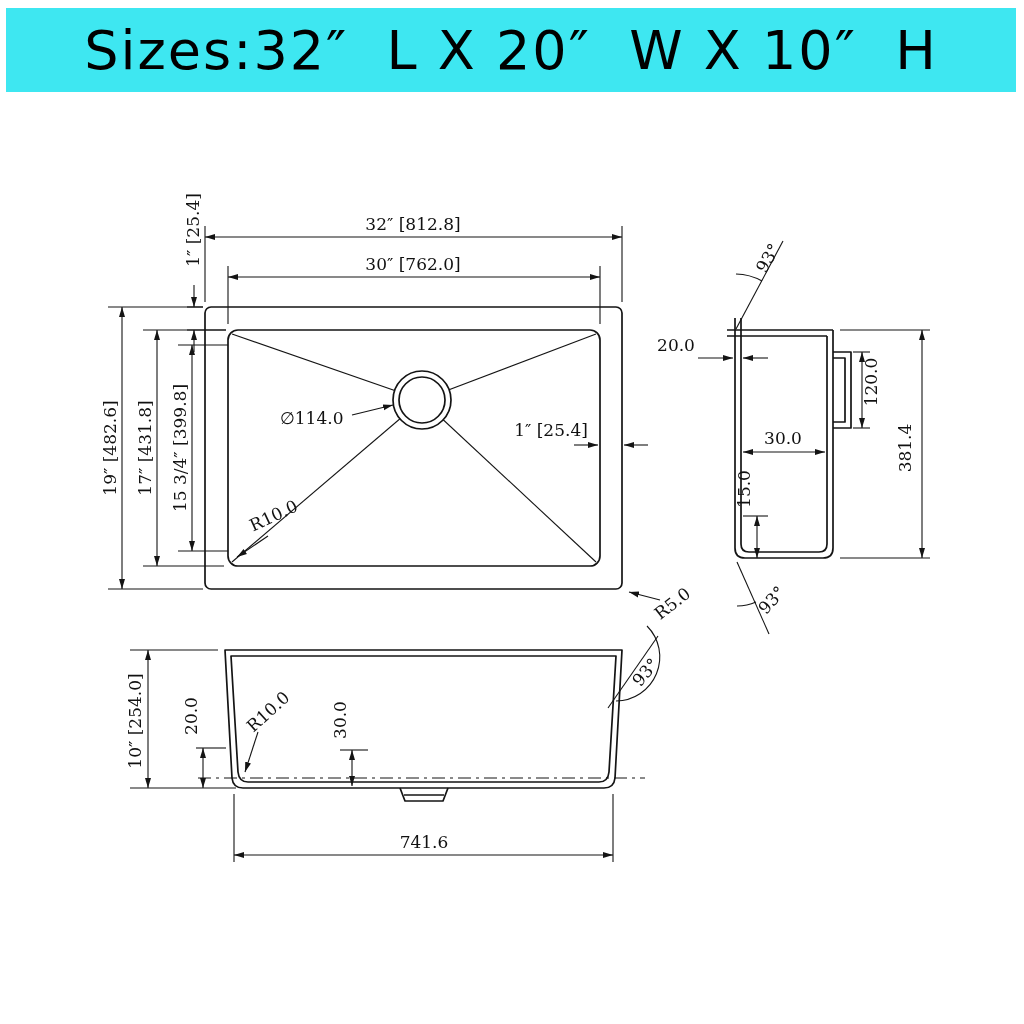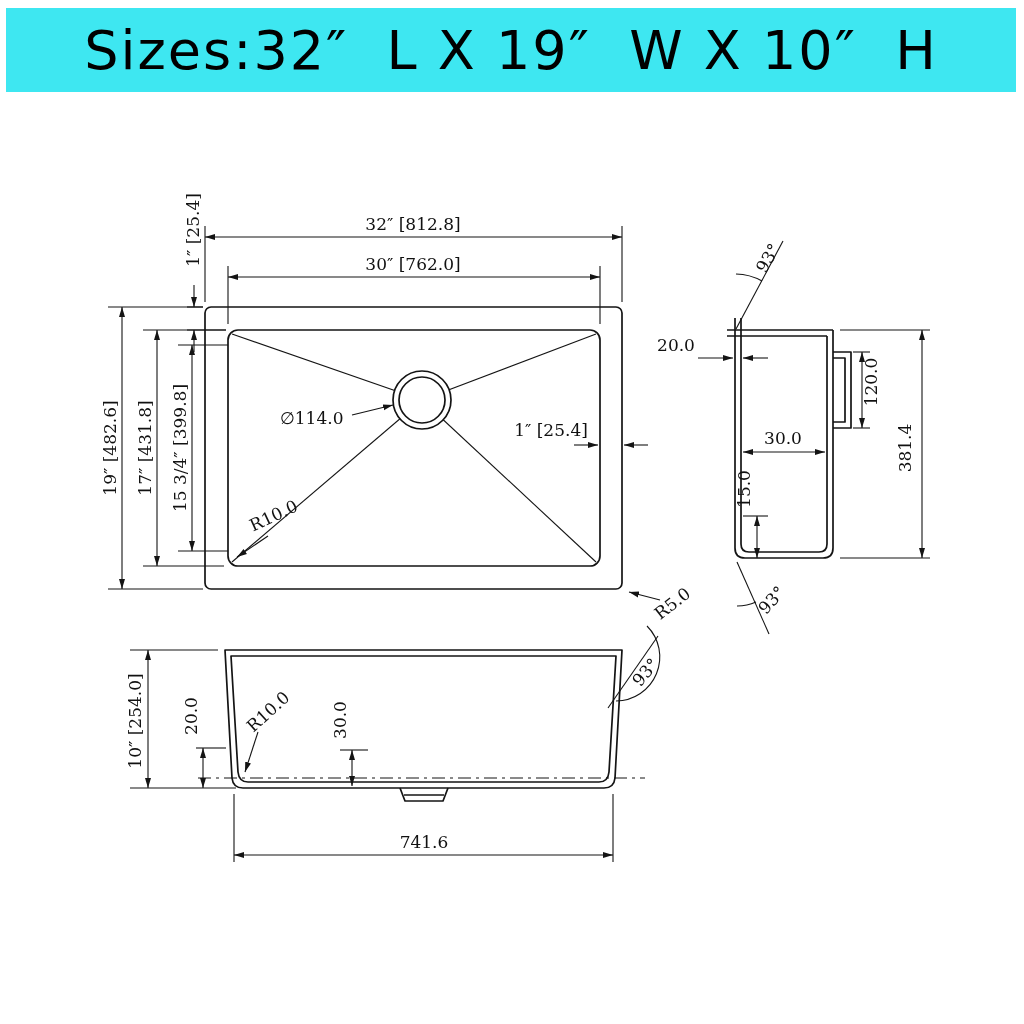--- a/index.html
+++ b/index.html
@@ -10,21 +10,21 @@
   .lnf{stroke:#141414;stroke-width:1.7;fill:#ffffff;}
   .dim{stroke:#141414;stroke-width:1.1;fill:none;}
   .cl{stroke:#141414;stroke-width:1;fill:none;stroke-dasharray:13 5 3 5;}
   text{font-family:"DejaVu Serif",serif;font-size:17px;fill:#111;}
   .tm{text-anchor:middle;}
 </style>
 </head>
 <body>
 
 <div class="banner" style="background: rgb(62, 231, 241); color: rgb(0, 0, 0);">
-  <span>Sizes:32″  L X 19″  W X 10″  H</span>
+  <span>Sizes:32″  L X 20″  W X 10″  H</span>
 </div>
 
 <svg class="drawing" width="1024" height="1024" viewBox="0 0 1024 1024">
   <defs>
     <marker id="arr" markerWidth="11" markerHeight="8" refX="10" refY="4" orient="auto-start-reverse" markerUnits="userSpaceOnUse">
       <path d="M0,1 L10,4 L0,7 Z" fill="#141414"></path>
     </marker>
   </defs>
 
   <g>

